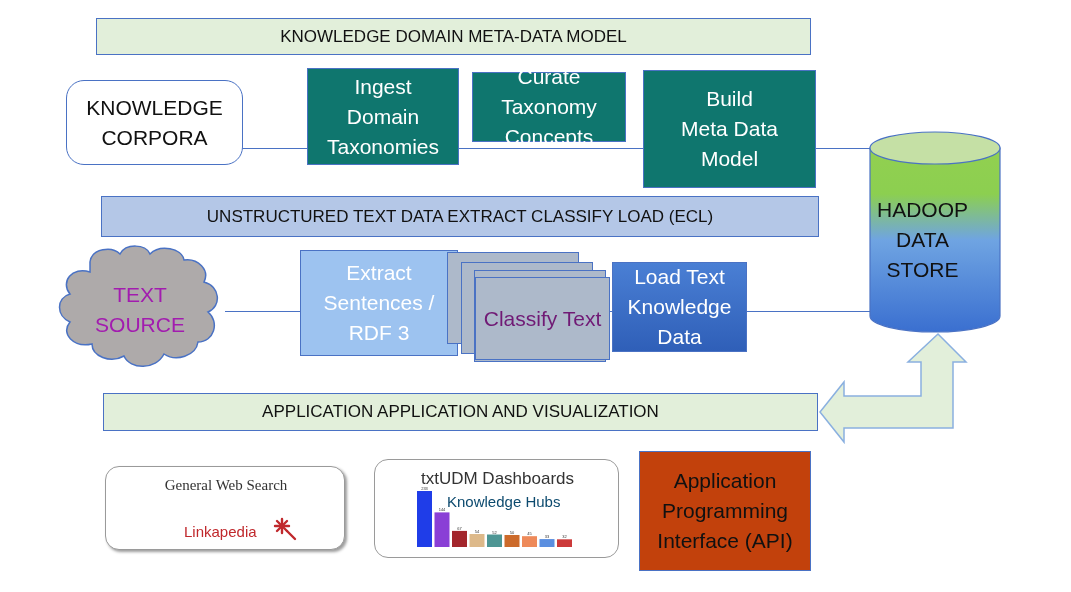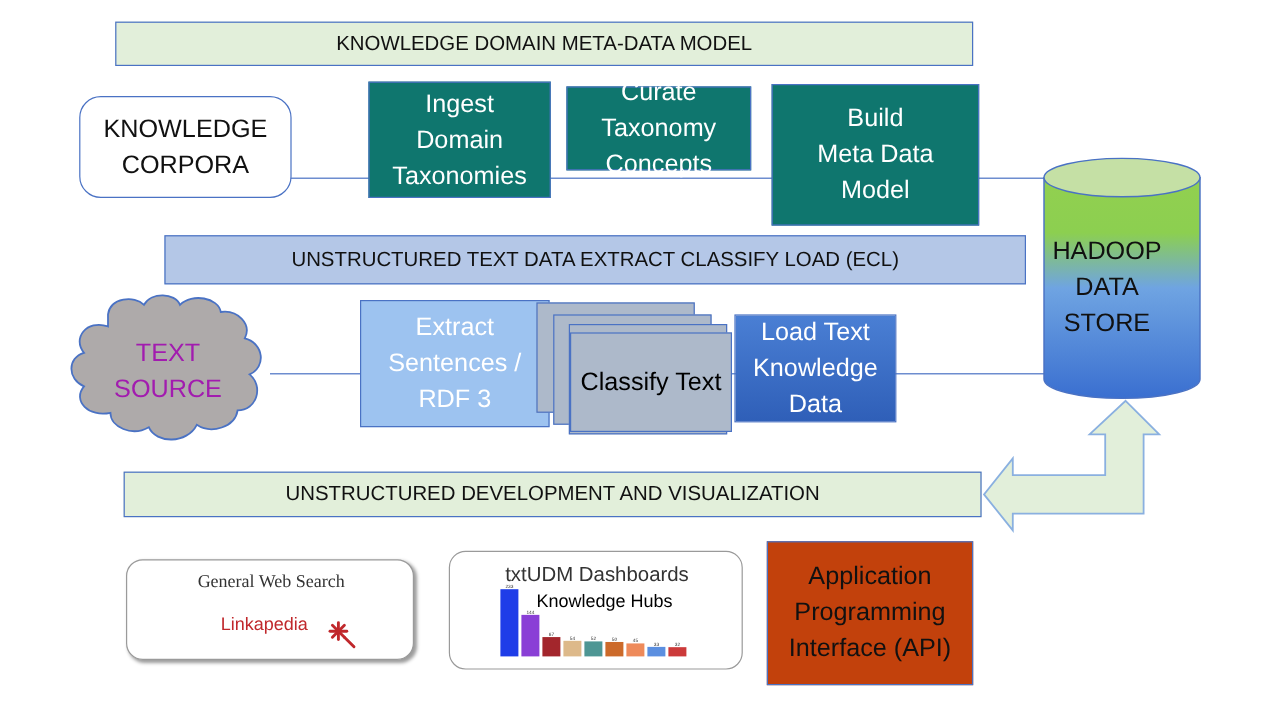--- a/index.html
+++ b/index.html
@@ -41,21 +41,21 @@
   <span>Curate
 Taxonomy
 Concepts</span>
 </div>
 <div class="abs box green" style="left:595px; top:70px; width:173px; height:118px;">
   <span>Build
 Meta Data
 Model</span>
 </div>
 
-<div class="abs banner" style="left:101px; top:196px; width:718px; height:41px; background:#b4c7e7;margin-left:36px;">
+<div class="abs banner" style="left:101px; top:196px; width:718px; height:41px; background:#b4c7e7;">
   <span>UNSTRUCTURED TEXT DATA  EXTRACT CLASSIFY LOAD  (ECL)</span>
 </div>
 
 <svg width="1071" height="592" style="pointer-events:none;">
   <path d="M90,262 C92,248 112,246 120,254 C126,243 146,244 150,254 C160,244 182,248 184,260
            C198,258 210,270 204,282 C220,286 222,306 208,312 C220,322 214,342 198,342
            C196,356 176,362 164,354 C156,370 130,370 124,356 C110,364 92,356 92,344
            C74,348 60,334 70,322 C56,316 56,298 70,294 C60,282 72,266 90,272 Z" fill="#aeaaaa" stroke="#4a72c4" stroke-width="1.5"></path>
 </svg>
 <div class="abs box" style="left:80px; top:278px; width:120px; height:64px; border:none; color:#a21caf; background:transparent;">
@@ -65,21 +65,21 @@
 
 <div class="abs box" style="left:259px; top:250px; width:158px; height:106px; background:#9dc3f0; color:#fff;margin-left:41px;">
   <span>Extract
 Sentences /
 RDF 3</span>
 </div>
 
 <div class="abs" style="left:447px; top:252px; width:132px; height:92px; background:#adb9ca; border:1.5px solid #4a72c4;"></div>
 <div class="abs" style="left:461px; top:262px; width:132px; height:92px; background:#adb9ca; border:1.5px solid #4a72c4;"></div>
 <div class="abs" style="left:474px; top:270px; width:132px; height:92px; background:#adb9ca; border:1.5px solid #4a72c4;"></div>
-<div class="abs box" style="left:475px; top:277px; width:135px; height:83px; background:#adb9ca; color:#000000;">
+<div class="abs box" style="left:475px; top:277px; width:135px; height:83px; background:#adb9ca; color:#701a75;">
   <span>Classify Text</span>
 </div>
 
 <div class="abs box" style="left:612px; top:262px; width:135px; height:90px; background:linear-gradient(#4a7fd4,#2f5fb8); color:#fff;">
   <span>Load Text
 Knowledge
 Data</span>
 </div>
 
 <svg width="1071" height="592" style="pointer-events:none;">
@@ -96,40 +96,40 @@
 
   <path d="M938,334 L966,362 L953,362 L953,428 L844,428 L844,442 L820,412 L844,382 L844,396 L921,396 L921,362 L908,362 Z" fill="#e2efda" stroke="#8ab0e0" stroke-width="1.5"></path>
 </svg>
 <div class="abs box" style="left:870px; top:190px; width:105px; height:100px; border:none; color:#111; background:transparent;">
   <span>HADOOP
 DATA
 STORE</span>
 </div>
 
 <div class="abs banner" style="left:103px; top:393px; width:715px; height:38px; background:#e2efda;">
-  <span>UNSTRUCTURED  DEVELOPMENT AND VISUALIZATION</span>
+  <span>APPLICATION  APPLICATION AND VISUALIZATION</span>
 </div>
 
 <div class="abs card" style="left:105px; top:466px; width:240px; height:84px;">
   <div class="abs" style="left:0; top:10px; width:240px; text-align:center; font-size:15px; color:#333;font-family:Liberation Serif, serif;">General Web Search</div>
-  <div class="abs" style="left:78px; top:45px; font-size:15px; color:#c0282c;">Linkapedia</div>
+  <div class="abs" style="left:78px; top:56px; font-size:15px; color:#c0282c;">Linkapedia</div>
   <svg width="30" height="30" style="left:166px; top:48px;">
     <g stroke="#c0282c" stroke-width="2.4" stroke-linecap="round">
       <line x1="10" y1="4" x2="10" y2="18"></line>
         <line x1="3" y1="11" x2="17" y2="11"></line>
       <line x1="5" y1="6" x2="15" y2="16"></line>
         <line x1="15" y1="6" x2="5" y2="16"></line>
       <line x1="15" y1="16" x2="23" y2="24"></line>
     </g>
   </svg>
 </div>
 
 <div class="abs card" style="left:374px; top:459px; width:245px; height:99px; box-shadow:none;">
   <div class="abs" style="left:0; top:9px; width:245px; text-align:center; font-size:17px; color:#333;">txtUDM Dashboards</div>
-  <div class="abs" style="left:72px; top:33px; font-size:15px; color:#000000;">Knowledge Hubs</div>
+  <div class="abs" style="left:72px; top:33px; font-size:15px; color:#0c4a6e;">Knowledge Hubs</div>
   <svg id="dash-chart" width="170" height="62" style="left:38px; top:27px;">
       <rect x="4" y="4" width="15" height="56" fill="#1f3de8"></rect>
       <text x="11.5" y="3" font-size="4" text-anchor="middle" fill="#333">233</text>
       <rect x="21.5" y="25.39055793991416" width="15" height="34.60944206008584" fill="#8a3fd6"></rect>
       <text x="29" y="24.39055793991416" font-size="4" text-anchor="middle" fill="#333">144</text>
       <rect x="39" y="43.896995708154506" width="15" height="16.103004291845494" fill="#a3262c"></rect>
       <text x="46.5" y="42.896995708154506" font-size="4" text-anchor="middle" fill="#333">67</text>
       <rect x="56.5" y="47.021459227467815" width="15" height="12.978540772532188" fill="#ddb98a"></rect>
       <text x="64" y="46.021459227467815" font-size="4" text-anchor="middle" fill="#333">54</text>
       <rect x="74" y="47.50214592274678" width="15" height="12.49785407725322" fill="#4e9694"></rect>

